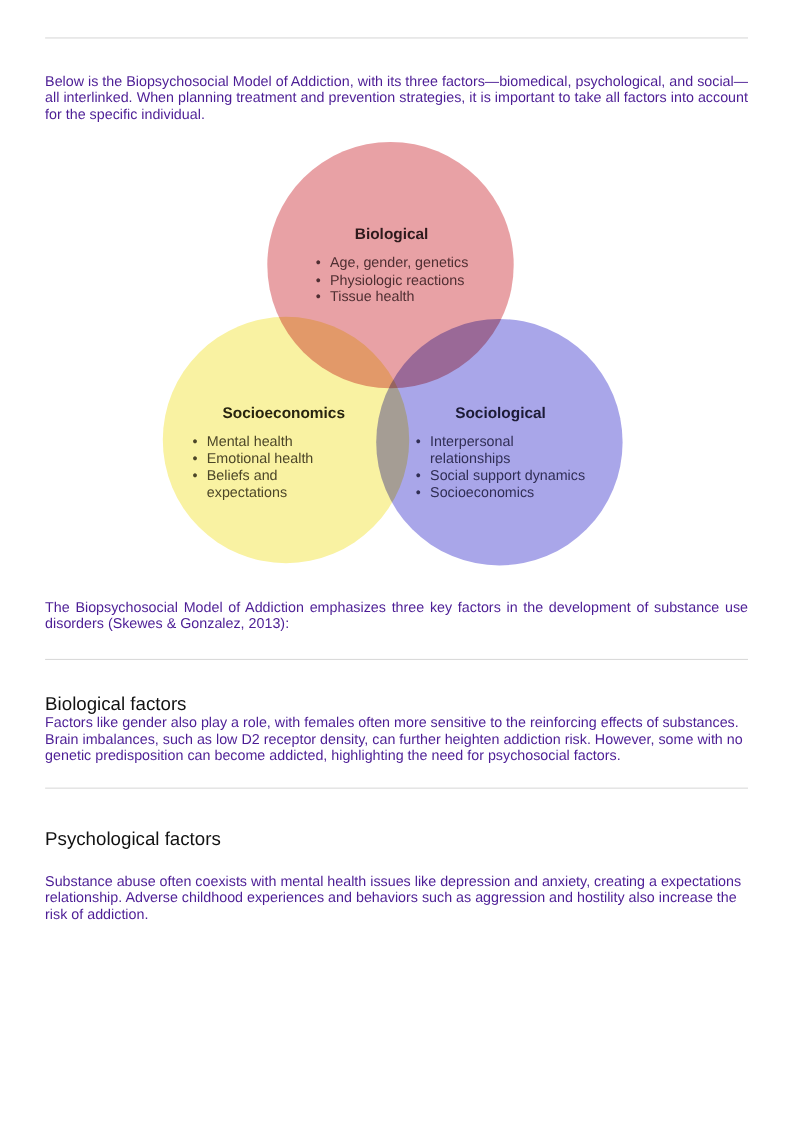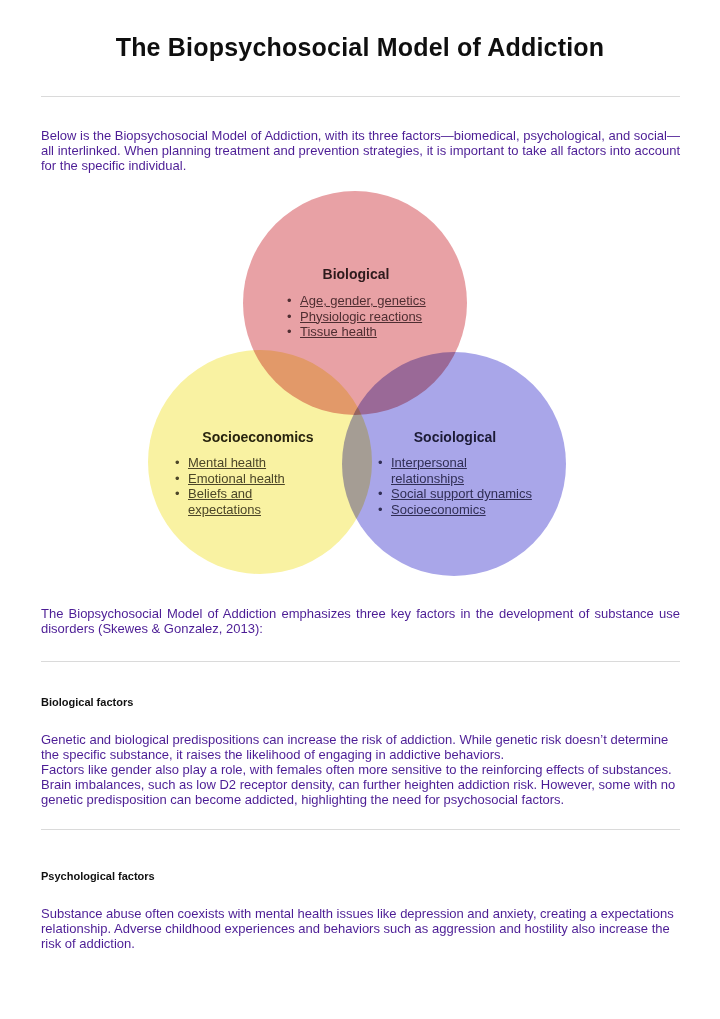--- a/index.html
+++ b/index.html
@@ -36,23 +36,23 @@
   p.body-text {
     font-size: 13px;
     line-height: 15px;
     color: #4c1d95;
   }
   .justify { text-align: justify; }
   .intro { margin-top: 31px; }
   .after-diagram { margin-top: 17px; }
 
   .section-heading {
-    font-size: 11px;
+    font-size: 17px;
     line-height: 18px;
-    font-weight: bold;
+    font-weight: normal;
     color: #111111;
   }
   .heading-1 { margin-top: 31px; }
   .heading-2 { margin-top: 37px; }
   .para-a { margin-top: 21px; }
   .para-b { }
 
   
   .venn {
     position: relative;
@@ -82,39 +82,37 @@
   }
   .label-biological    { left: 256px; top: 77px;  color: #2e1a1c; }
   .label-psychological { left: 158px; top: 240px; color: #28240f; }
   .label-sociological  { left: 355px; top: 240px; color: #1c1b36; }
 
   .venn-list {
     position: absolute;
     list-style: none;
     font-size: 13px;
     line-height: 15.5px;
-    text-decoration: underline;
   }
   .venn-list li { position: relative; padding-left: 14px; }
   .venn-list li::before {
     content: "\2022";
     position: absolute;
     left: 1px;
     top: 0;
   }
   .list-biological    { left: 286px; top: 104px; width: 152px; color: #4f2e32; }
   .list-psychological { left: 174px; top: 266px; width: 126px; color: #4c4628; }
   .list-sociological  { left: 377px; top: 266px; width: 166px; color: #302e55; }
 </style>
 </head>
 <body>
 
 <div>
 
-  <h1 class="doc-title">The Biopsychosocial Model of Addiction</h1>
 
   <div class="divider divider-1"></div>
 
   <div class="content">
     <p class="body-text justify intro">Below is the Biopsychosocial Model of Addiction, with its three factors—biomedical, psychological, and social—all interlinked. When planning treatment and prevention strategies, it is important to take all factors into account for the specific individual.</p>
   </div>
 
   <div class="venn">
     <div class="venn-circle circle-biological"></div>
     <div class="venn-circle circle-psychological"></div>
@@ -143,21 +141,20 @@
   </div>
 
   <div class="content">
     <p class="body-text justify after-diagram">The Biopsychosocial Model of Addiction emphasizes three key factors in the development of substance use disorders (Skewes &amp; Gonzalez, 2013):</p>
   </div>
 
   <div class="divider divider-2"></div>
 
   <div class="content">
     <h2 class="section-heading heading-1">Biological factors</h2>
-    <p class="body-text para-a">Genetic and biological predispositions can increase the risk of addiction. While genetic risk doesn’t determine the specific substance, it raises the likelihood of engaging in addictive behaviors.</p>
     <p class="body-text para-b">Factors like gender also play a role, with females often more sensitive to the reinforcing effects of substances. Brain imbalances, such as low D2 receptor density, can further heighten addiction risk. However, some with no genetic predisposition can become addicted, highlighting the need for psychosocial factors.</p>
   </div>
 
   <div class="divider divider-3"></div>
 
   <div class="content">
     <h2 class="section-heading heading-2">Psychological factors</h2>
     <p class="body-text para-a">Substance abuse often coexists with mental health issues like depression and anxiety, creating a expectations relationship. Adverse childhood experiences and behaviors such as aggression and hostility also increase the risk of addiction.</p>
   </div>
 

